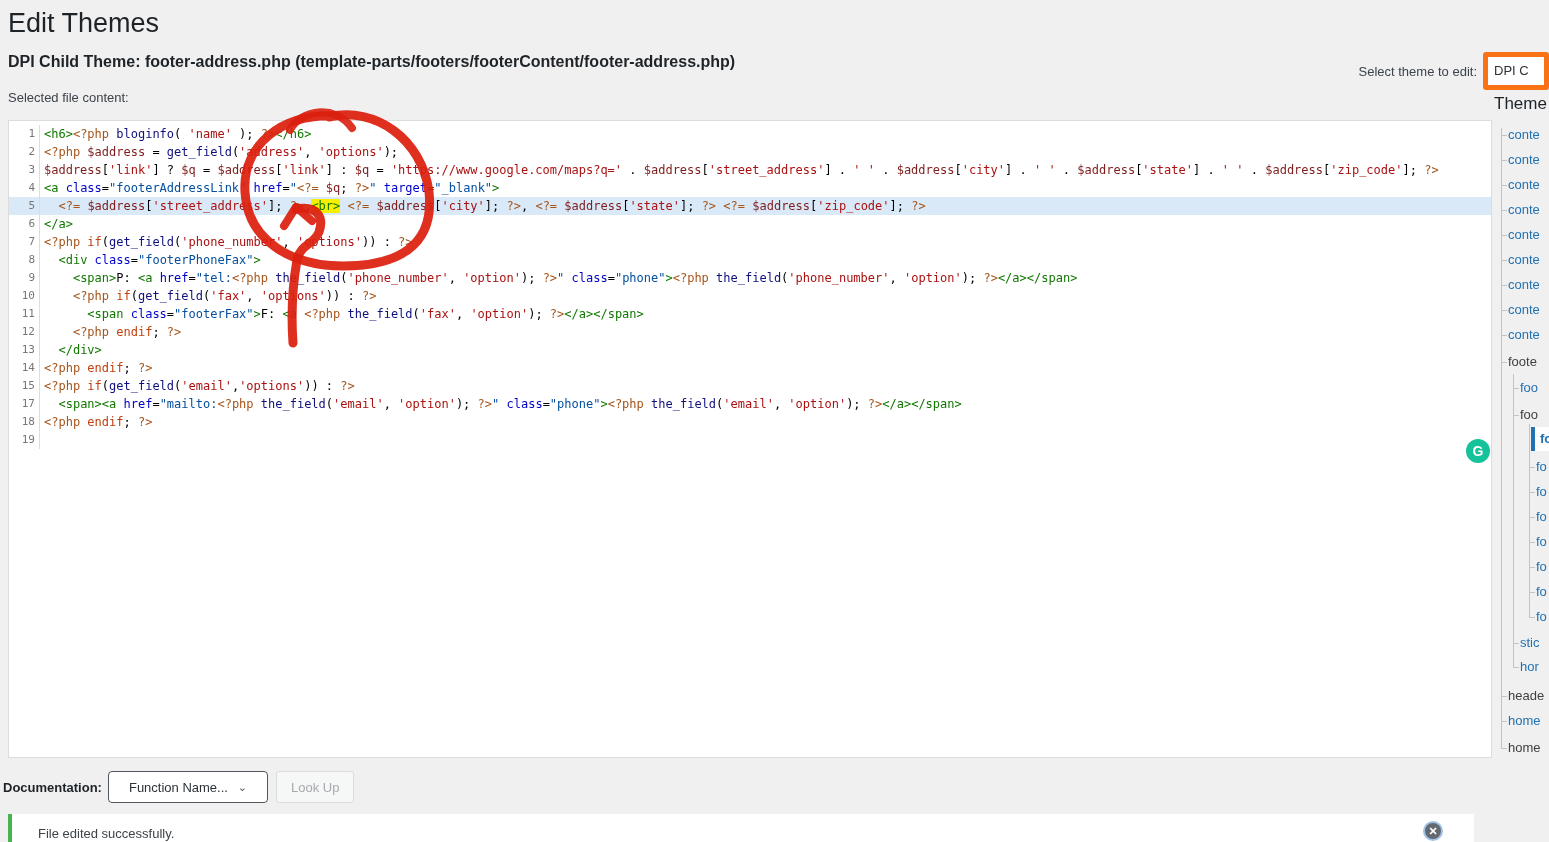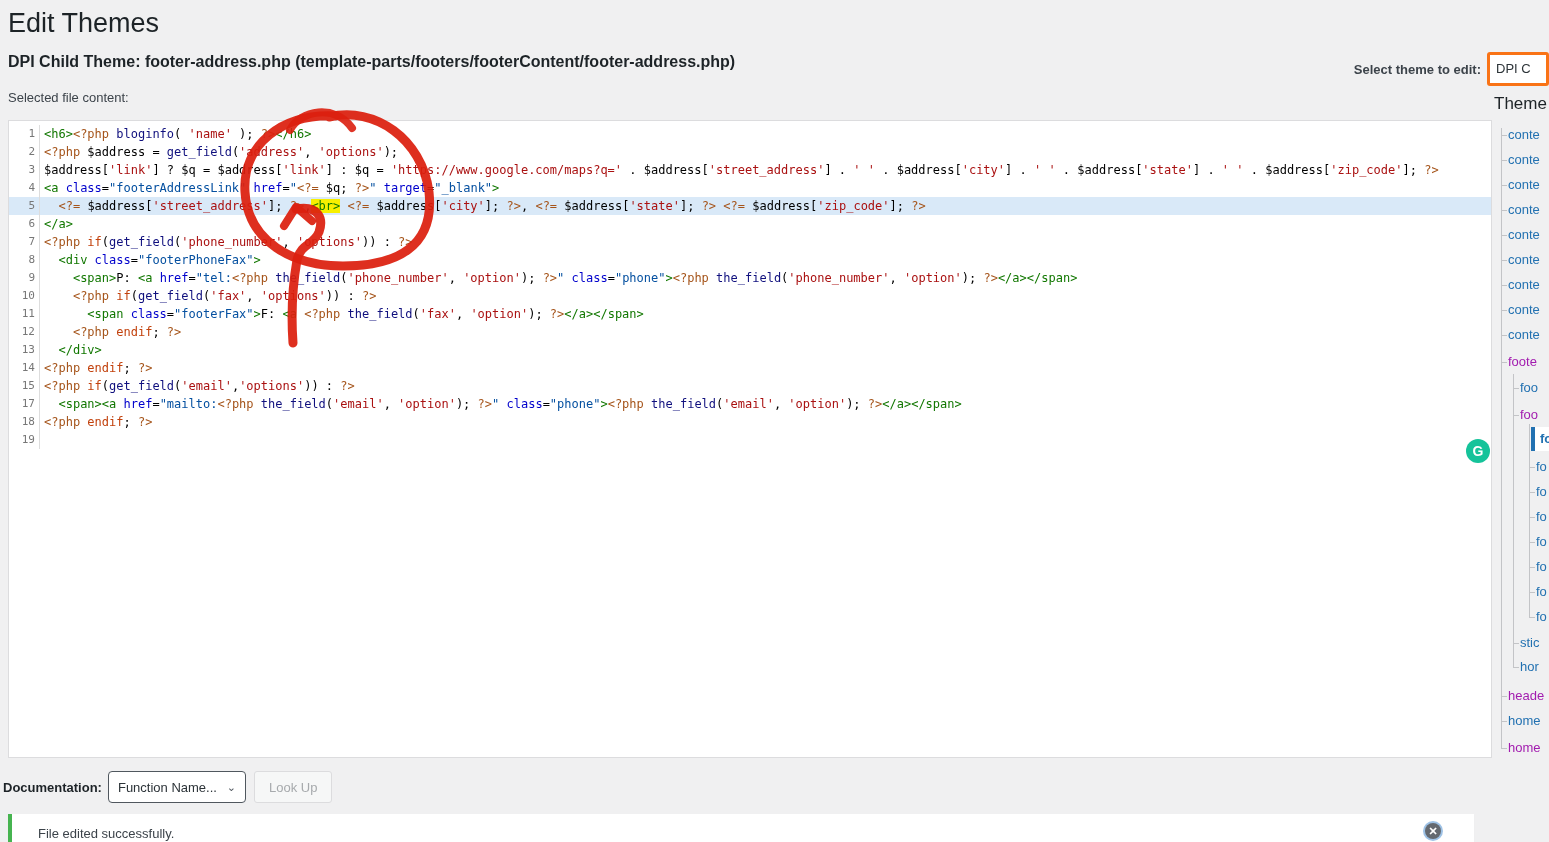--- a/index.html
+++ b/index.html
@@ -2,61 +2,61 @@
 <html style="--accent-blue: #2271b1; --notice-green: #46b450; --highlight-yellow: #f7ef00; --active-line-bg: #d9e9f8;"><head>
 <meta charset="utf-8">
 <style>
   html,body{margin:0;padding:0;width:1549px;height:842px;overflow:hidden;
     background:#f0f0f1;font-family:"Liberation Sans",sans-serif;color:#1d2327;}
   .abs{position:absolute;}
   #page-title{left:8px;top:8px;font-size:27px;font-weight:400;color:#1d2327;}
   #file-title{left:8px;top:53px;font-size:16px;font-weight:bold;color:#1d2327;}
   #sel-file-label{left:8px;top:90px;font-size:13px;color:#3c434a;}
   #theme-select-wrap{right:0;top:52px;display:flex;align-items:center;}
-  #theme-select-label{font-size:13px;color:#3c434a;margin-right:6px;font-weight:bold;}
-  #theme-select{border:3px solid #f97316;background:#fff;border-radius:3px;
+  #theme-select-label{font-size:13px;color:#3c434a;margin-right:6px;}
+  #theme-select{border:5px solid #f97316;background:#fff;border-radius:3px;
      height:28px;line-height:28px;padding:0 6px;font-size:13px;color:#2c3338;width:44px;
      overflow:hidden;white-space:nowrap;}
   #tree-heading{left:1494px;top:94px;font-size:17px;font-weight:normal;color:#1d2327;}
 
   
   #editor{left:8px;top:120px;width:1484px;height:638px;background:#fff;
      border:1px solid #dcdcde;box-sizing:border-box;padding-top:4px;
      font-family:"DejaVu Sans Mono","Liberation Mono",monospace;font-size:12px;
      overflow:hidden;cursor:text;}
   .cm-line{display:flex;height:18px;line-height:18px;white-space:pre;}
   .cm-line .ln{flex:0 0 26px;text-align:right;padding-right:4px;color:#777;
      border-right:1px solid #ddd;font-size:11px;user-select:none;}
   .cm-line .code{padding-left:4px;white-space:pre;}
   .cm-line.active{background:var(--active-line-bg);}
   .tk-m{color:#a5541a;}          
   .tk-k{color:#c2410c;}          
   .tk-f{color:#10107e;}          
   .tk-s{color:#aa1111;}          
-  .tk-v{color:#000000;}          
+  .tk-v{color:#7f1d1d;}          
   .tk-t{color:#117700;}          
   .tk-a{color:#0000cc;}          
   .tk-av{color:#0550a0;}         
   .tk-p{color:#000;}
   .tk-hl{color:#117700;background:var(--highlight-yellow);}
 
   
   .rail{position:absolute;width:1px;background:#c3c4c7;}
   .tree-item{position:absolute;font-size:13px;white-space:nowrap;height:20px;line-height:20px;text-align:center;}
   .tree-item .conn{position:absolute;left:-7px;top:10px;width:6px;height:1px;background:#c3c4c7;}
   .tree-item.file a{color:#2271b1;text-decoration:none;}
-  .tree-item.folder{color:#a21caf;}
+  .tree-item.folder{color:#404040;}
   .tree-item.selected{background:#fff;border-left:4px solid var(--accent-blue);
      padding-left:5px;color:#2271b1;font-weight:bold;height:24px;line-height:24px;}
 
   
   #doc-row{left:3px;top:771px;display:flex;align-items:center;}
   #doc-label{font-size:13px;font-weight:600;color:#1d2327;margin-right:6px;}
   #doc-select{border:1px solid #50575e;background:#fff;border-radius:4px;height:30px;
-     display:flex;align-items:center;padding:0 9px;font-size:13px;color:#2c3338;
+     display:flex;align-items:center;padding:0 20px;font-size:13px;color:#2c3338;
      width:118px;justify-content:space-between;cursor:pointer;}
   #doc-select .chev{font-size:11px;color:#50575e;margin-left:6px;}
   #lookup-btn{margin-left:8px;border:1px solid #dcdcde;background:#f6f7f7;color:#a7aaad;
      border-radius:3px;height:30px;padding:0 14px;font-size:13px;display:flex;align-items:center;}
 
   
   #notice{left:8px;top:814px;width:1462px;height:40px;background:#fff;
      border-left:4px solid var(--notice-green);box-shadow:0 1px 1px rgba(0,0,0,.04);}
   #notice-text{position:absolute;left:26px;top:12px;font-size:13px;color:#3c434a;}
   #notice-dismiss{position:absolute;left:1413px;top:9px;width:16px;height:16px;cursor:pointer;

